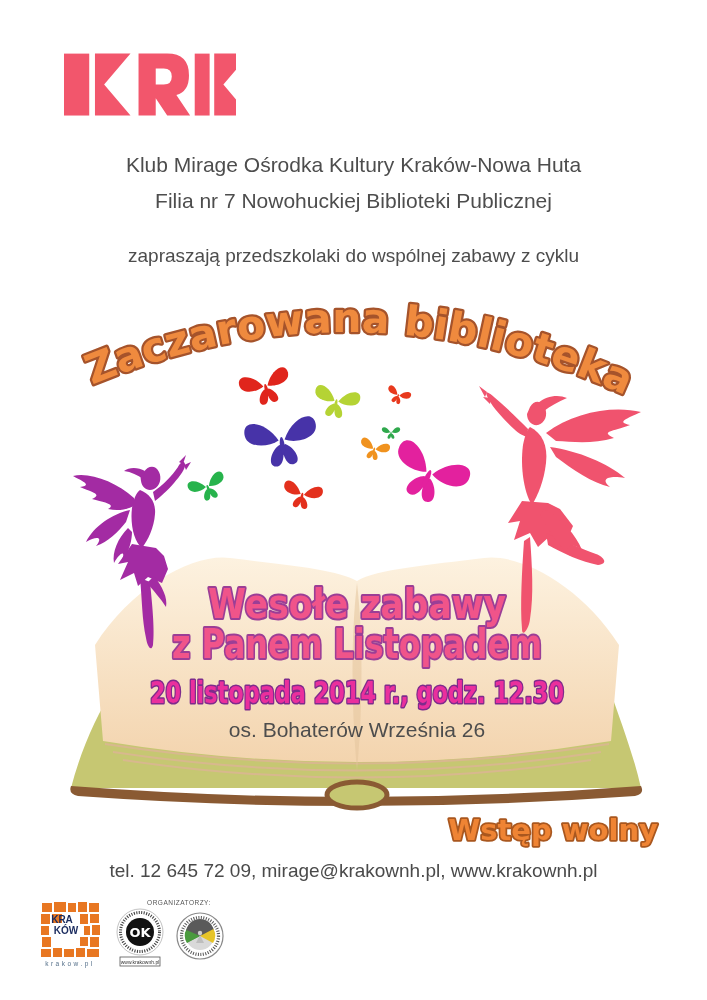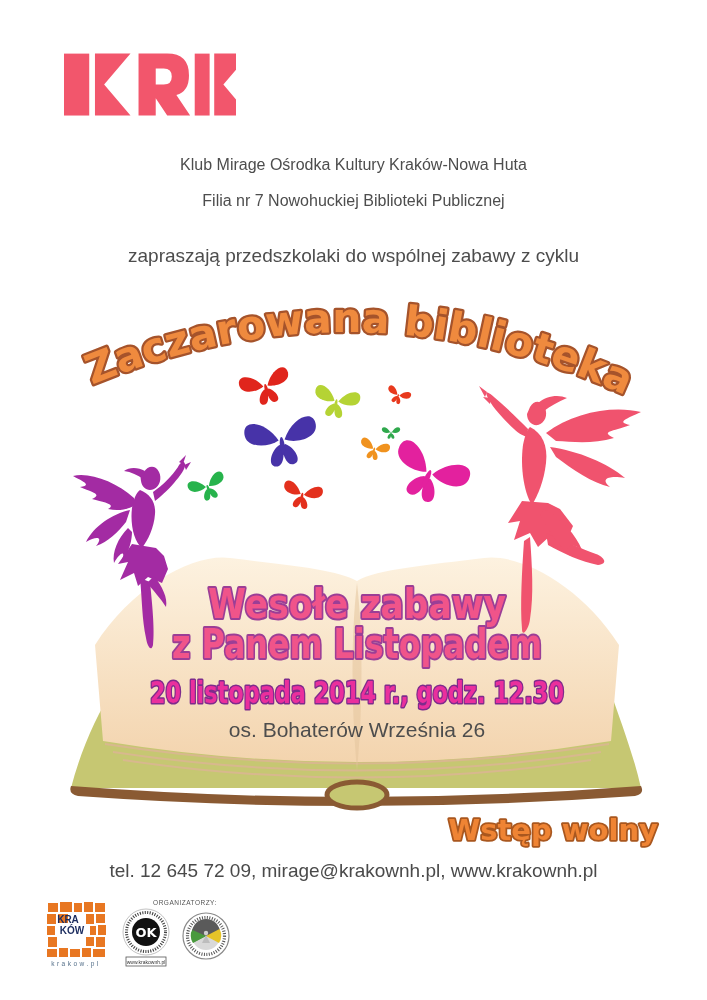--- a/index.html
+++ b/index.html
@@ -4,31 +4,31 @@
 <style>
   html,body{margin:0;padding:0;background:#888;}
   .poster{
     position:relative;width:707px;height:1000px;margin:0 auto;
     background:#ffffff;overflow:hidden;
     font-family:"Liberation Sans",sans-serif;
   }
   .abs{position:absolute;}
   .heading{
     left:0;top:147px;width:707px;text-align:center;
-    color:#4d4d4d;font-size:16px;line-height:36px;font-weight:500;
+    color:#4d4d4d;font-size:21px;line-height:36px;font-weight:500;
   }
   .invite{
     left:0;top:245px;width:707px;text-align:center;
     color:#4d4d4d;font-size:19px;
   }
   .contact{
     left:0;top:860px;width:707px;text-align:center;
     color:#4a4a4a;font-size:19px;
   }
-  .logos{left:46px;top:897px;width:260px;height:75px;}
+  .logos{left:40px;top:897px;width:260px;height:75px;}
   .organizers-label{
     position:absolute;left:74px;top:2px;width:130px;
     font-size:6.5px;color:#555;letter-spacing:.5px;text-align:center;
   }
   svg{display:block;}
   .layer{pointer-events:none;}
   .deco-text{font-family:"DejaVu Sans",sans-serif;font-weight:bold;}
 </style>
 </head>
 <body>

